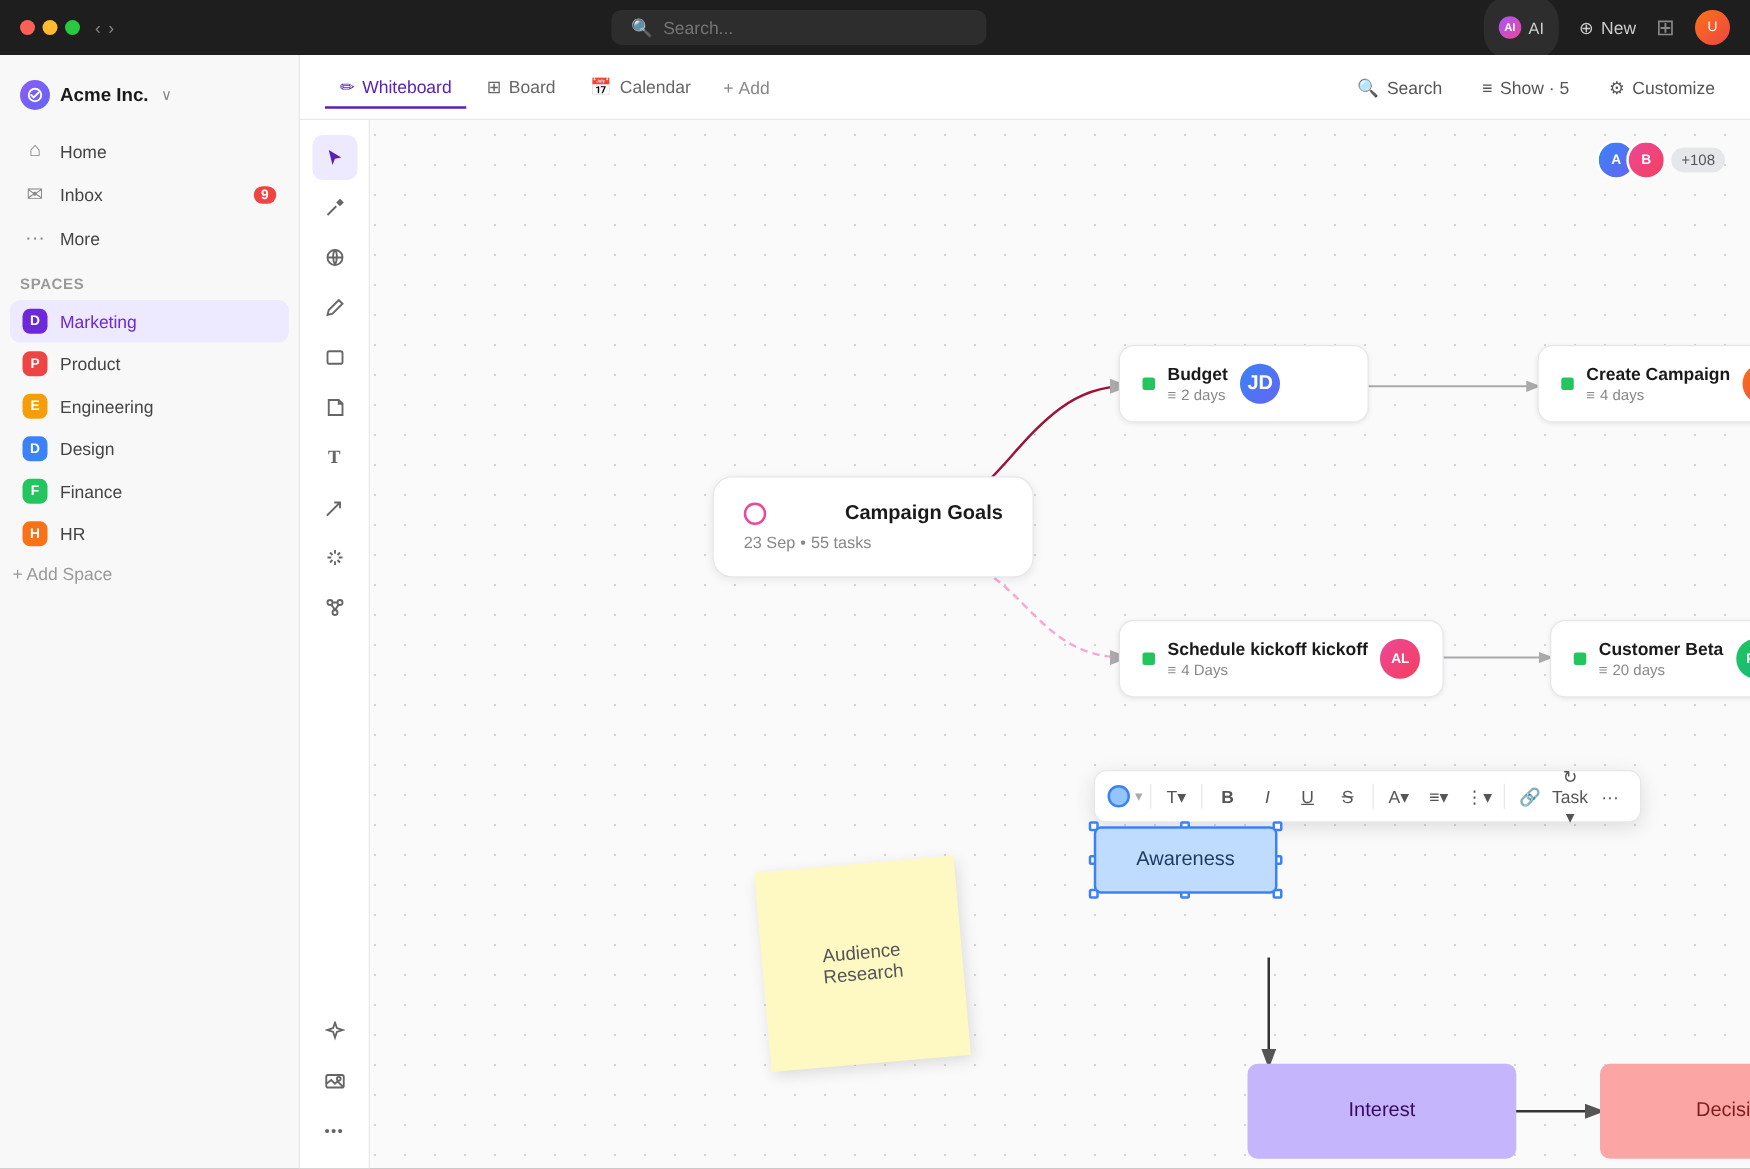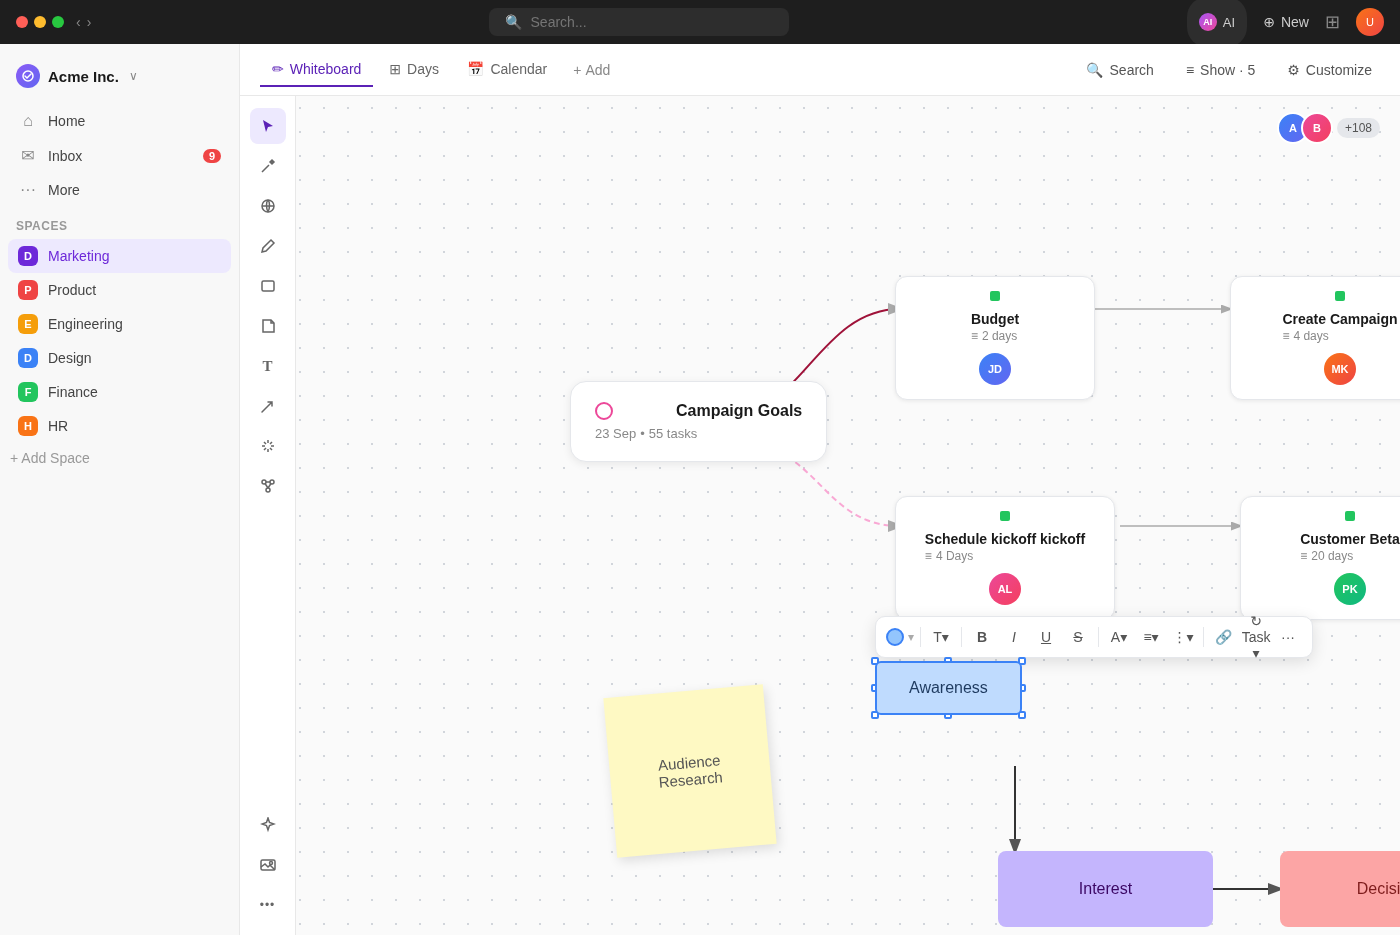--- a/index.html
+++ b/index.html
@@ -123,27 +123,26 @@
     .user-bubble { width: 32px; height: 32px; border-radius: 50%; border: 2px solid #fff; margin-left: -8px; overflow: hidden; }
     .user-bubble:first-child { margin-left: 0; }
     .users-count { background: #e5e7eb; border-radius: 20px; padding: 3px 8px; font-size: 12px; color: #555; font-weight: 500; margin-left: 4px; }
 
     
     .flow-node {
       position: absolute; background: #fff; border-radius: 12px;
       border: 1px solid #e5e7eb; padding: 14px 18px;
       display: flex; align-items: center; gap: 10px;
       box-shadow: 0 1px 4px rgba(0,0,0,0.08);
-      flex-direction: column;
     }
     .node-dot { width: 10px; height: 10px; border-radius: 2px; background: #22c55e; flex-shrink: 0; }
     .node-content { display: flex; flex-direction: column; }
     .node-title { font-size: 14px; font-weight: 600; color: #1a1a1a; }
     .node-meta { font-size: 12px; color: #888; display: flex; align-items: center; gap: 4px; margin-top: 2px; }
-    .avatar-blue { background: linear-gradient(135deg, #3b82f6, #6366f1); width: 32px; height: 32px; border-radius: 50%; display: flex; align-items: center; justify-content: center; font-size: 11px; color: white; font-weight: 600; text-align: right; }
+    .avatar-blue { background: linear-gradient(135deg, #3b82f6, #6366f1); width: 32px; height: 32px; border-radius: 50%; display: flex; align-items: center; justify-content: center; font-size: 16px; color: white; font-weight: 600; text-align: right; }
     .avatar-orange { background: linear-gradient(135deg, #f97316, #ef4444); width: 32px; height: 32px; border-radius: 50%; display: flex; align-items: center; justify-content: center; font-size: 11px; color: white; font-weight: 600; }
     .avatar-pink { background: linear-gradient(135deg, #ec4899, #f43f5e); width: 32px; height: 32px; border-radius: 50%; display: flex; align-items: center; justify-content: center; font-size: 11px; color: white; font-weight: 600; }
     .avatar-green { background: linear-gradient(135deg, #22c55e, #10b981); width: 32px; height: 32px; border-radius: 50%; display: flex; align-items: center; justify-content: center; font-size: 11px; color: white; font-weight: 600; }
 
     
     .campaign-goals-node {
       position: absolute; background: #fff; border-radius: 16px;
       border: 1.5px solid #e5e7eb; padding: 20px 24px;
       box-shadow: 0 2px 8px rgba(0,0,0,0.08); min-width: 220px;
     }
@@ -301,21 +300,21 @@
     <div class="content-area">
 
       <div class="tab-bar">
         <div class="tabs">
           <div class="tab active">
             <span class="tab-icon">✏</span>
             <span>Whiteboard</span>
           </div>
           <div class="tab">
             <span class="tab-icon">⊞</span>
-            <span>Days</span>
+            <span>Board</span>
           </div>
           <div class="tab">
             <span class="tab-icon">📅</span>
             <span>Calendar</span>
           </div>
           <div class="add-tab">
             <span>+</span>
             <span>Add</span>
           </div>
         </div>

